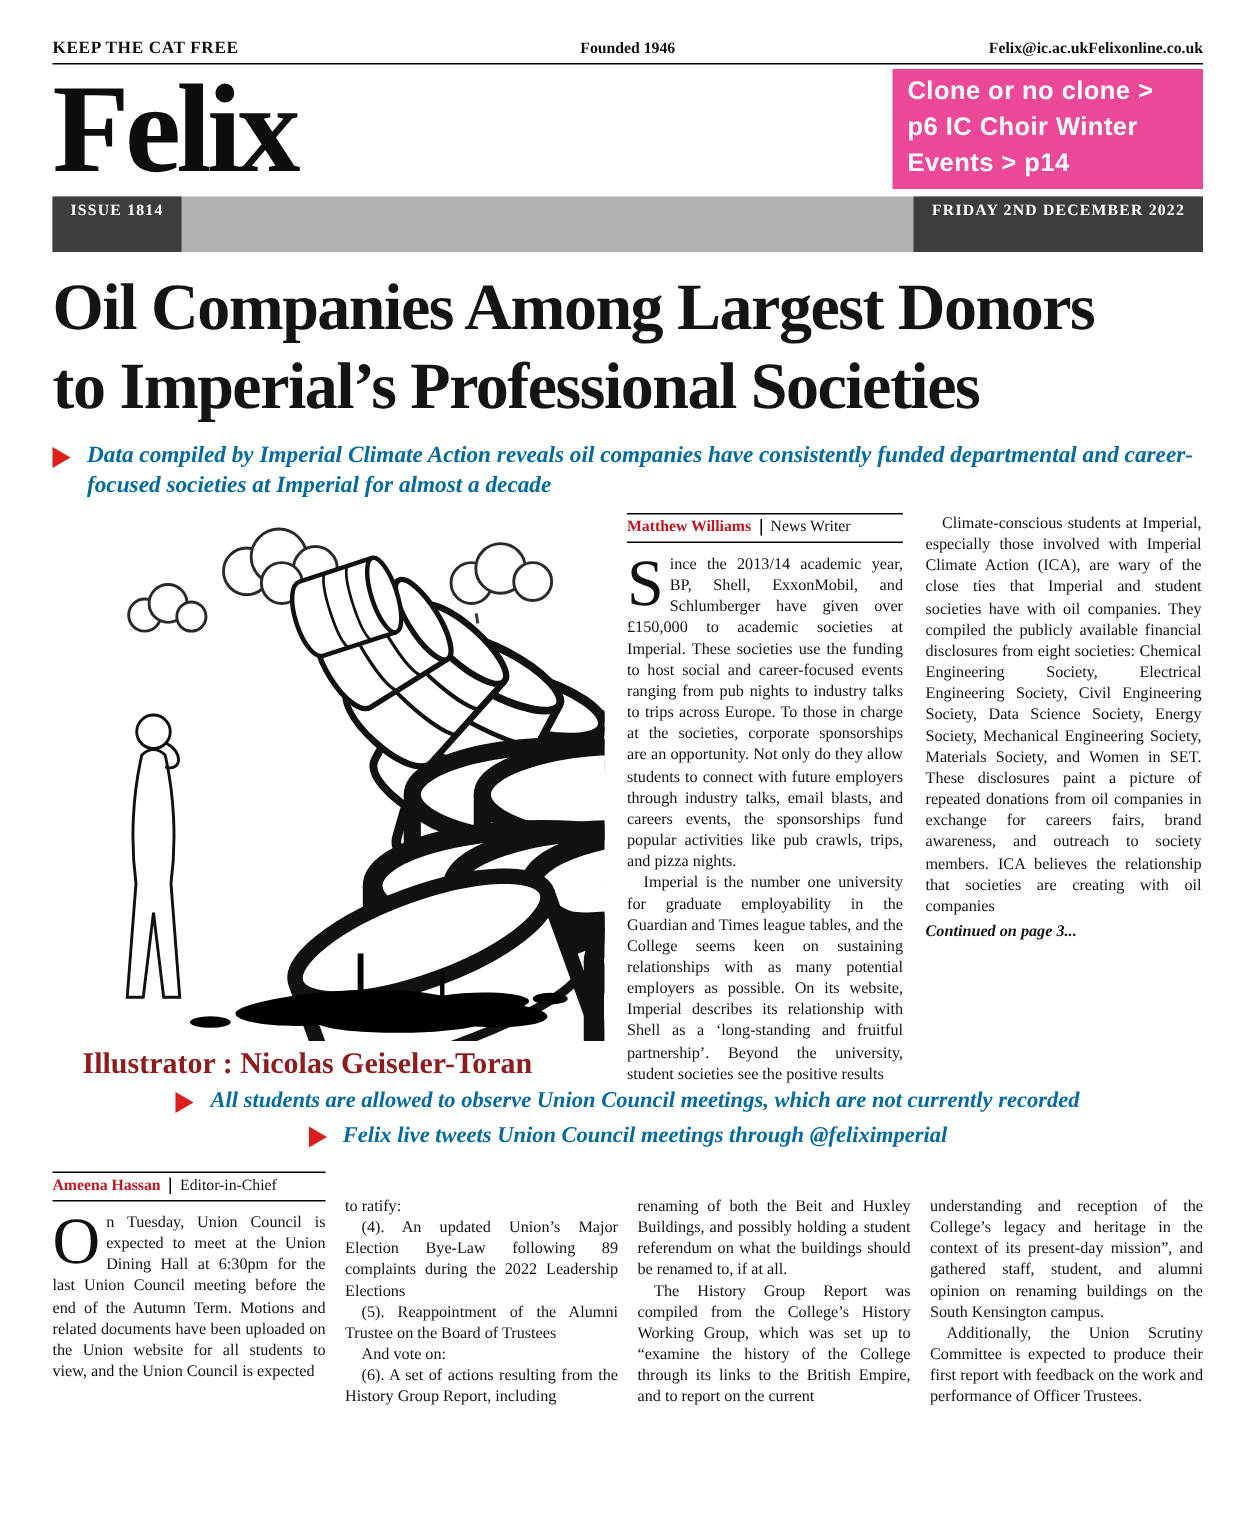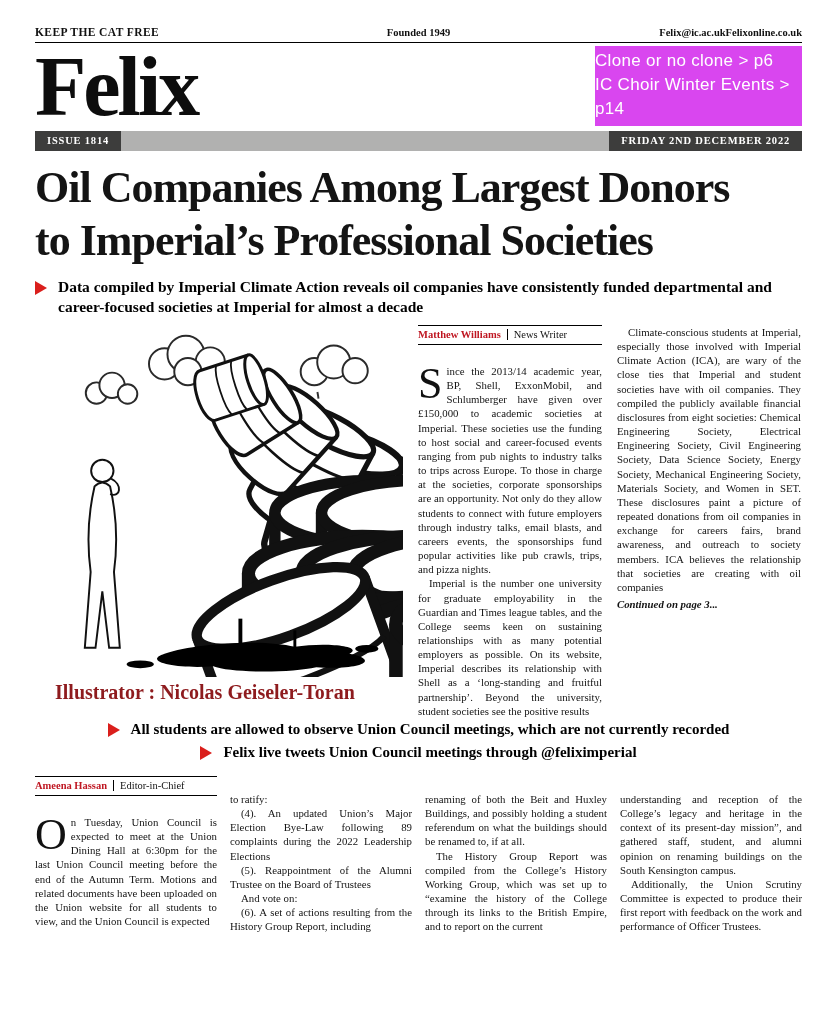--- a/index.html
+++ b/index.html
@@ -18,59 +18,59 @@
   .topstrip .mid   { font-size:10.5px; }
   .topstrip .right { flex:1; display:flex; justify-content:flex-end; font-size:10.5px; }
   
   .masthead-row { position:relative; height:86px; }
   .felix-title {
     margin:0; font-size:84px; font-weight:bold; letter-spacing:-3px;
     line-height:88px; color:#0d0d0d;
   }
   .teaser-box {
     position:absolute; top:3px; right:0; width:207px;
-    background:#d946ef; color:#fff; padding:3px 9px 5px 0;
-    font-family:"Liberation Sans", sans-serif; font-weight:normal;
+    background:#ec4899; color:#fff; padding:3px 9px 5px 10px;
+    font-family:"Liberation Sans", sans-serif; font-weight:bold;
     font-size:17px; line-height:24px; letter-spacing:.3px;
   }
   
   .issue-bar {
-    margin-top:2px; background:#b1b1b0; height:20px;
+    margin-top:2px; background:#b1b1b0; height:37px;
     display:flex; justify-content:space-between; align-items:stretch;
   }
   .issue-box, .date-box {
     background:#3d3d3c; color:#fff; font-size:10.5px; font-weight:bold;
     letter-spacing:.8px; padding:3px 12px; line-height:14px;
   }
   
   .headline1 {
     margin:10px 0 4px 0; font-weight:bold; color:#141414;
     font-size:44px; line-height:53px; letter-spacing:-1px; white-space:nowrap;
   }
   .standfirst { display:flex; margin:10px 0 8px 0; }
   .tri {
     width:0; height:0; flex:none; margin-top:4px;
     border-left:12px solid #da1f1c; border-top:7.5px solid transparent; border-bottom:7.5px solid transparent;
   }
   .standfirst p, .bullet p {
-    margin:0 0 0 11px; font-weight:bold;
-    font-size:15.5px; line-height:20px; color:#000000;
+    margin:0 0 0 11px; font-style:italic; font-weight:bold;
+    font-size:15.5px; line-height:20px; color:#0369a1;
   }
   .lead-grid {
     display:grid; grid-template-columns:368px 184px 184px; column-gap:15px;
     margin-top:6px;
   }
   .illo { margin:0; }
   .illo figcaption {
     margin-top:4px; padding-left:20px; font-weight:bold; font-size:20px;
     color:#8e1b1e;
   }
   .byline {
     border-top:1.5px solid #000; border-bottom:1px solid #000;
-    padding:2px 0 3px 0; margin-bottom:19px; font-size:10.5px; line-height:13px;
+    padding:2px 0 3px 0; margin-bottom:7px; font-size:10.5px; line-height:13px;
   }
   .byline .name { color:#bf1722; font-weight:bold; padding-right:6px; border-right:1px solid #000; margin-right:6px; }
   .col p {
     margin:0; font-size:10.8px; line-height:14.15px; text-align:justify; color:#131313;
   }
   .col p.indent { text-indent:11px; }
   .dropcap {
     float:left; font-size:44px; line-height:35px; padding:2px 4px 0 0; color:#111;
   }
   .continued { text-align:right; font-weight:bold; font-style:italic; font-size:11.5px; margin-top:3px !important; }
@@ -91,21 +91,21 @@
   .union-grid .byline { margin-top:2px; }
   .illo-svg { display:block; }
 </style>
 </head>
 <body>
 
 <div class="page">
 
   <div class="topstrip">
     <span class="left">KEEP THE CAT FREE</span>
-    <span class="mid">Founded 1949</span>
+    <span class="mid">Founded 1946</span>
     <span class="right">
       <span>Felix@ic.ac.uk</span>
       <span>Felixonline.co.uk</span>
     </span>
   </div>
 
   <div class="masthead-row">
     <h1 class="felix-title">Felix</h1>
     <div class="teaser-box">
       <span>Clone or no clone &gt; p6</span>

